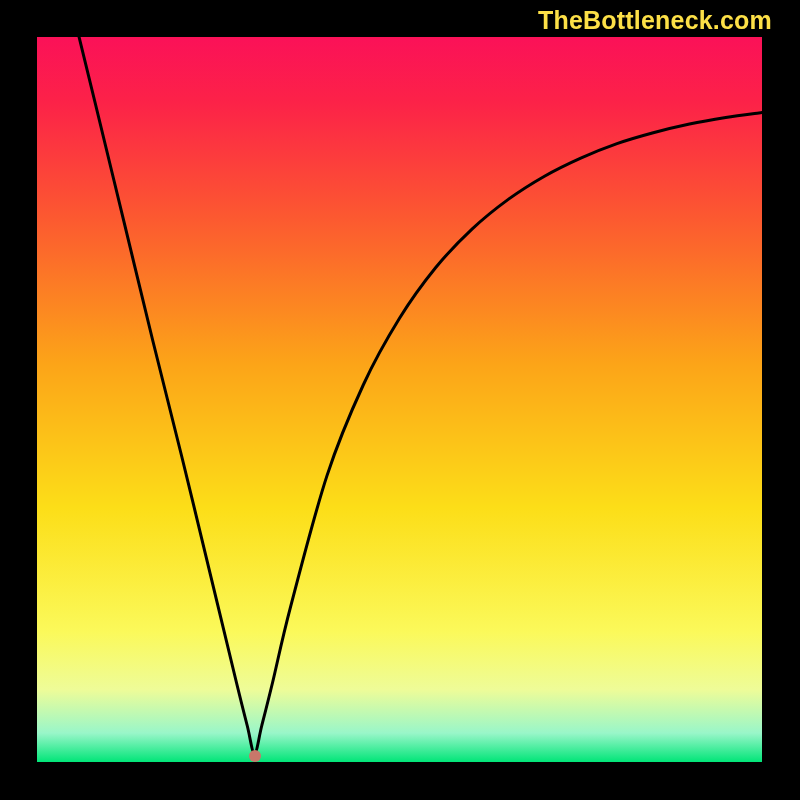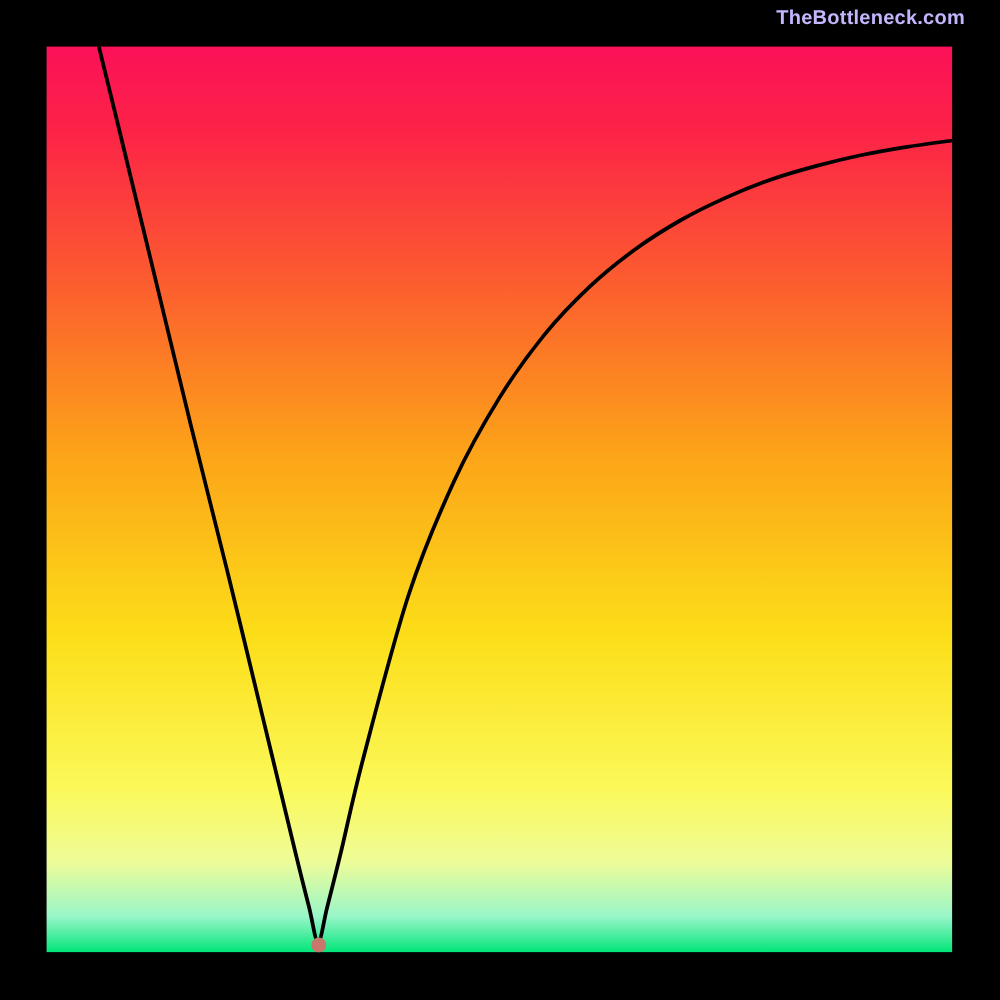--- a/index.html
+++ b/index.html
@@ -26,22 +26,22 @@
     overflow: hidden;
   }
   .gradient-bg {
     position: absolute;
     inset: 0;
   }
   .watermark {
     position: absolute;
     top: 6px;
     right: 28px;
-    color: #c4b5fd;
-    font-size: 16px;
+    color: #fde047;
+    font-size: 25px;
     font-weight: 600;
     letter-spacing: 0.2px;
     font-family: Arial, sans-serif;
   }
   .curve {
     position: absolute;
     inset: 0;
   }
   .marker {
     position: absolute;

